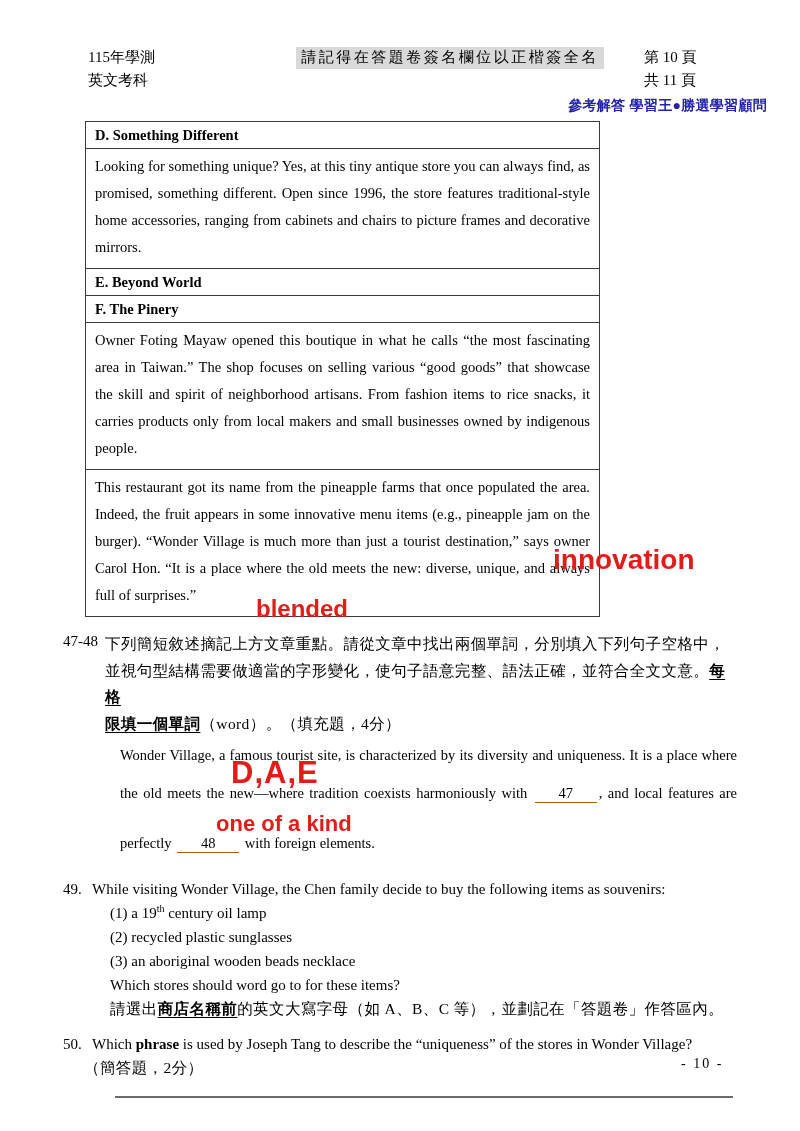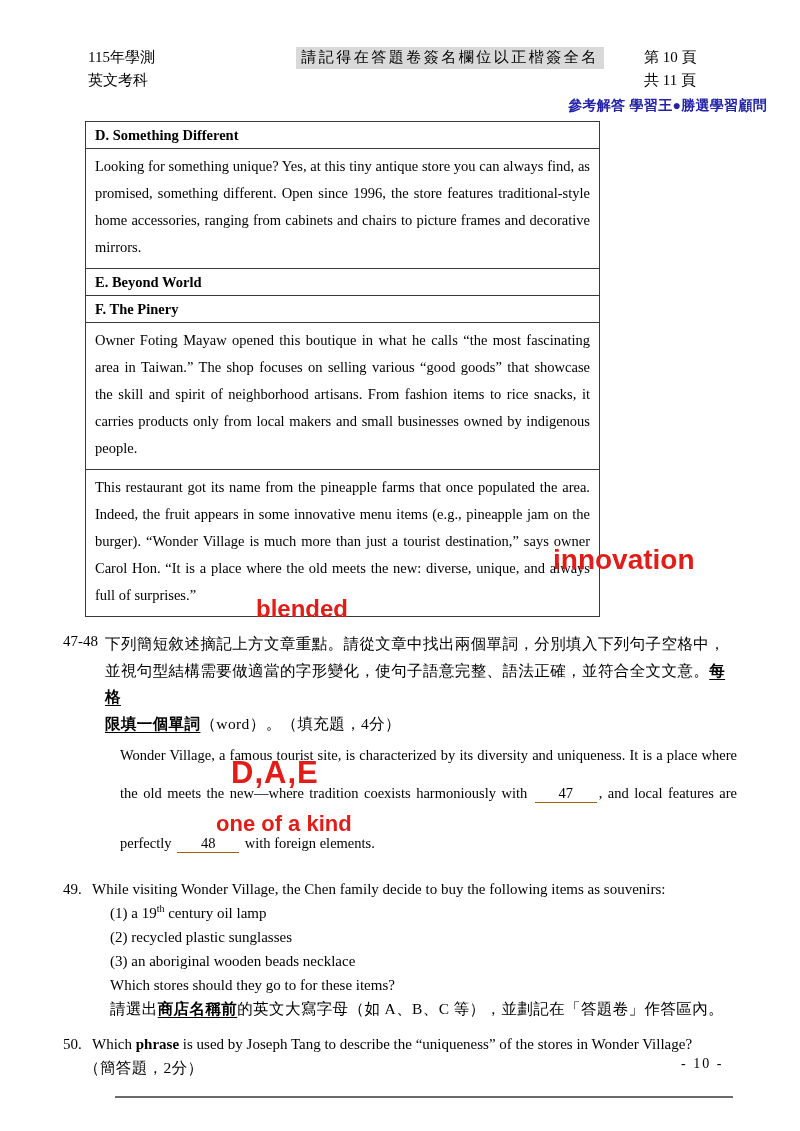--- a/index.html
+++ b/index.html
@@ -108,21 +108,21 @@
   <div class="fill-para"><span>Wonder Village, a famous tourist site, is characterized by its diversity and uniqueness. It is a place where the old meets the new—where tradition coexists harmoniously with </span><span class="blank">47</span><span>, and local features are perfectly </span><span class="blank">48</span><span> with foreign elements.</span></div>
 
   <div class="qblock">
     <div class="row">
       <div class="num">49.</div>
       <div>While visiting Wonder Village, the Chen family decide to buy the following items as souvenirs:</div>
     </div>
     <div class="indent"><span>(1) a 19</span><sup>th</sup><span> century oil lamp</span></div>
     <div class="indent">(2) recycled plastic sunglasses</div>
     <div class="indent">(3) an aboriginal wooden beads necklace</div>
-    <div class="indent">Which stores should they go to for these items?</div>
+    <div class="indent">Which stores should word go to for these items?</div>
     <div class="zh"><span>請選出</span><span class="bu">商店名稱前</span><span>的英文大寫字母（如 A、B、C 等），並劃記在「答題卷」作答區內。</span></div>
   </div>
 
   <div class="qblock q50">
     <div class="row">
       <div class="num">50.</div>
       <div><span>Which </span><b>phrase</b><span> is used by Joseph Tang to describe the “uniqueness” of the stores in Wonder Village?</span></div>
     </div>
     <div class="points">（簡答題，2分）</div>
   </div>

